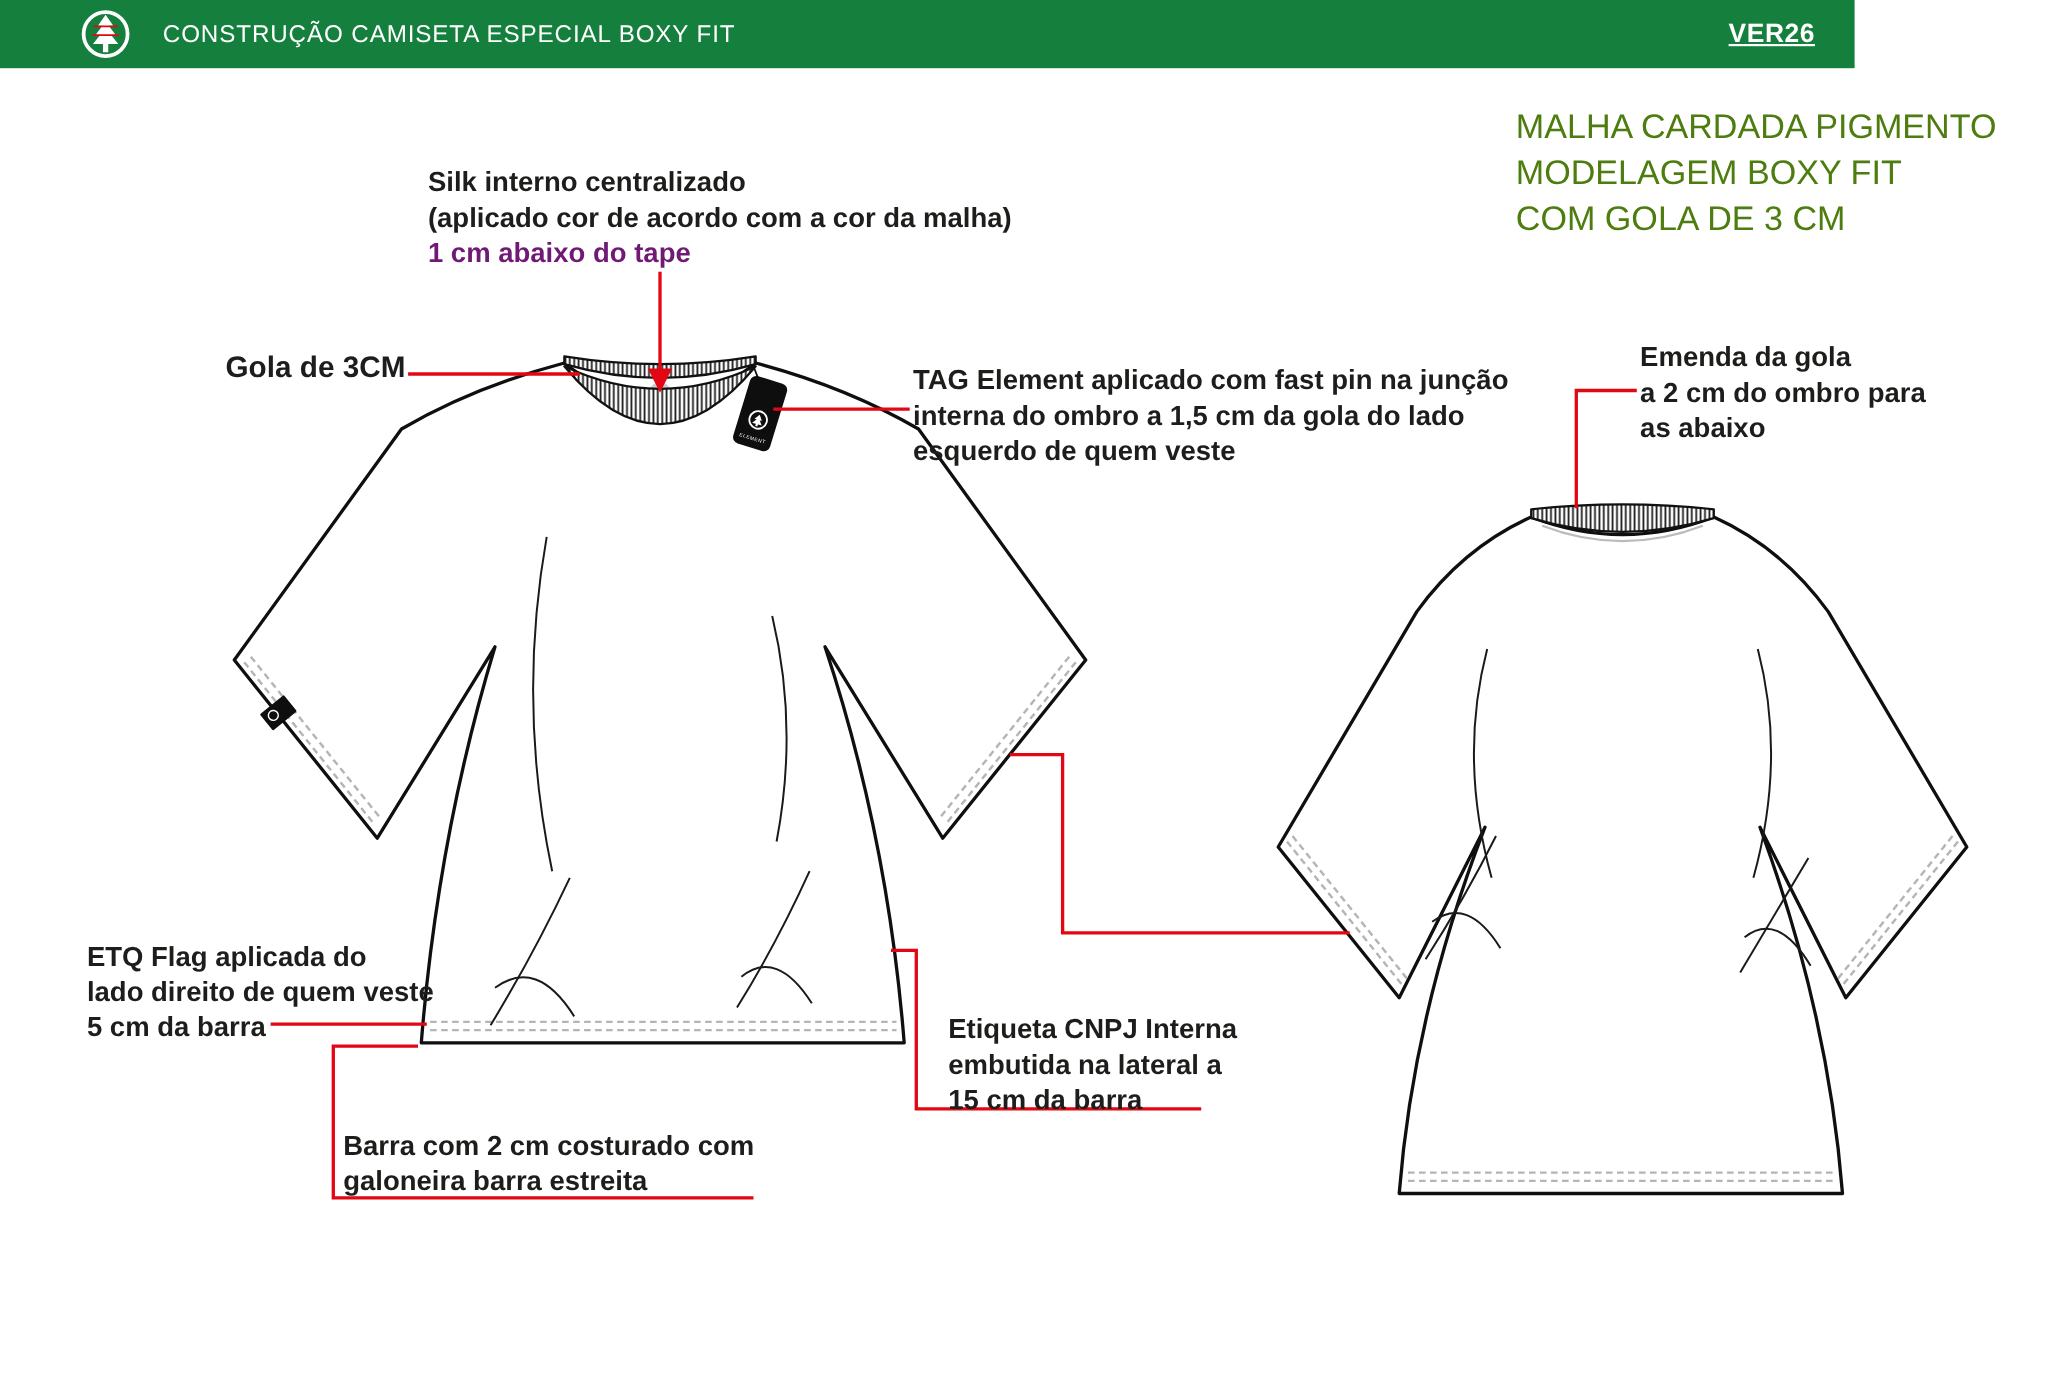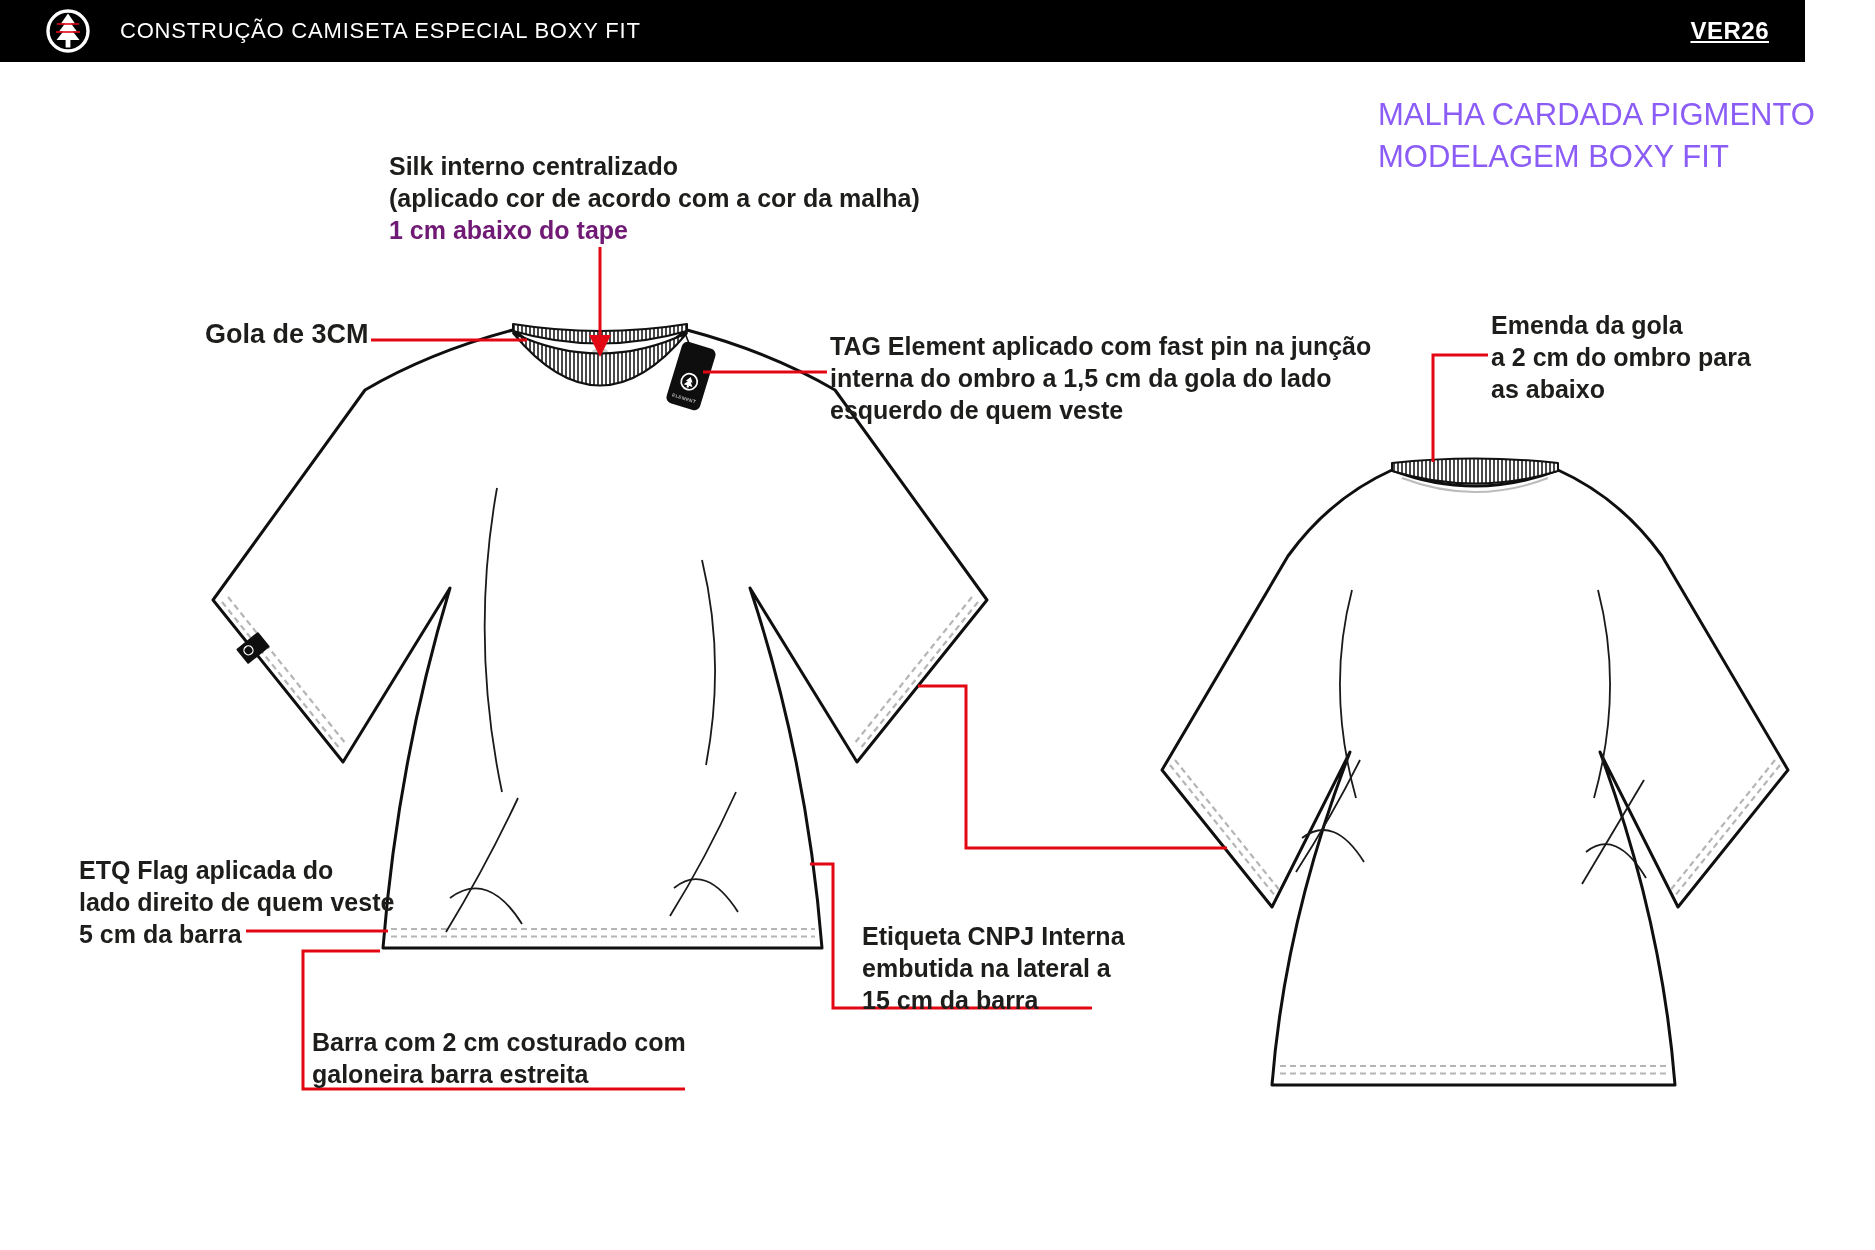--- a/index.html
+++ b/index.html
@@ -1,27 +1,27 @@
 <!DOCTYPE html>
 <html><head>
 <meta charset="utf-8">
 <style>
   html,body{margin:0;padding:0;background:#fff;}
   .sheet{position:relative;width:1875px;height:1250px;background:#fff;overflow:hidden;
          font-family:"Liberation Sans",sans-serif;}
-  .topbar{position:absolute;left:0;top:0;width:1805px;height:62px;background:#000000;
-          display:flex;align-items:center;color:#fff;}
+  .topbar{position:absolute;left:0;top:0;width:1658px;height:62px;background:#15803d;
+          display:flex;align-items:center;color:#fff;padding-left:28px;}
   .logo{margin-left:44px;flex:0 0 auto;}
   .bar-title{margin-left:28px;font-size:22px;letter-spacing:.8px;font-weight:400;white-space:nowrap;}
   .bar-ver{margin-left:auto;margin-right:36px;font-size:24px;font-weight:700;letter-spacing:.5px;text-decoration:underline;}
   .drawing{position:absolute;left:0;top:0;}
   .ann{position:absolute;font-weight:700;color:#1d1d1b;font-size:25px;line-height:32px;white-space:nowrap;}
   .ann.small{font-size:18px;line-height:22px;}
   .pink{color:#701a75;}
-  .spec-heading{position:absolute;left:1378px;top:94px;color:#8b5cf6;font-weight:400;
+  .spec-heading{position:absolute;left:1378px;top:94px;color:#4d7c0f;font-weight:400;
                 font-size:31px;line-height:42px;white-space:nowrap;}
 </style>
 </head>
 <body>
 
 <div class="sheet">
 
   <div class="topbar">
     <svg class="logo" width="48" height="48" viewBox="0 0 48 48">
       <circle cx="24" cy="24" r="20" fill="none" stroke="#ffffff" stroke-width="3.4"></circle>
@@ -126,20 +126,21 @@
       <path d="M918,686 H966 V848 H1227"></path>
       <line x1="246" y1="931" x2="388" y2="931"></line>
       <path d="M380,951 H303 V1089 H685"></path>
       <path d="M810,864 H833 V1008 H1092"></path>
     </g>
   </svg>
 
   <div class="spec-heading">
     <div>MALHA CARDADA PIGMENTO</div>
     <div>MODELAGEM BOXY FIT</div>
+    <div>COM GOLA DE 3 CM</div>
   </div>
 
   <div class="ann" style="left:389px;top:150px;">
     <div>Silk interno centralizado</div>
     <div>(aplicado cor de acordo com a cor da malha)</div>
     <div class="pink">1 cm abaixo do tape</div>
   </div>
 
   <div class="ann" style="left:205px;top:318px;font-size:27px;">
     <div>Gola de 3CM</div>

